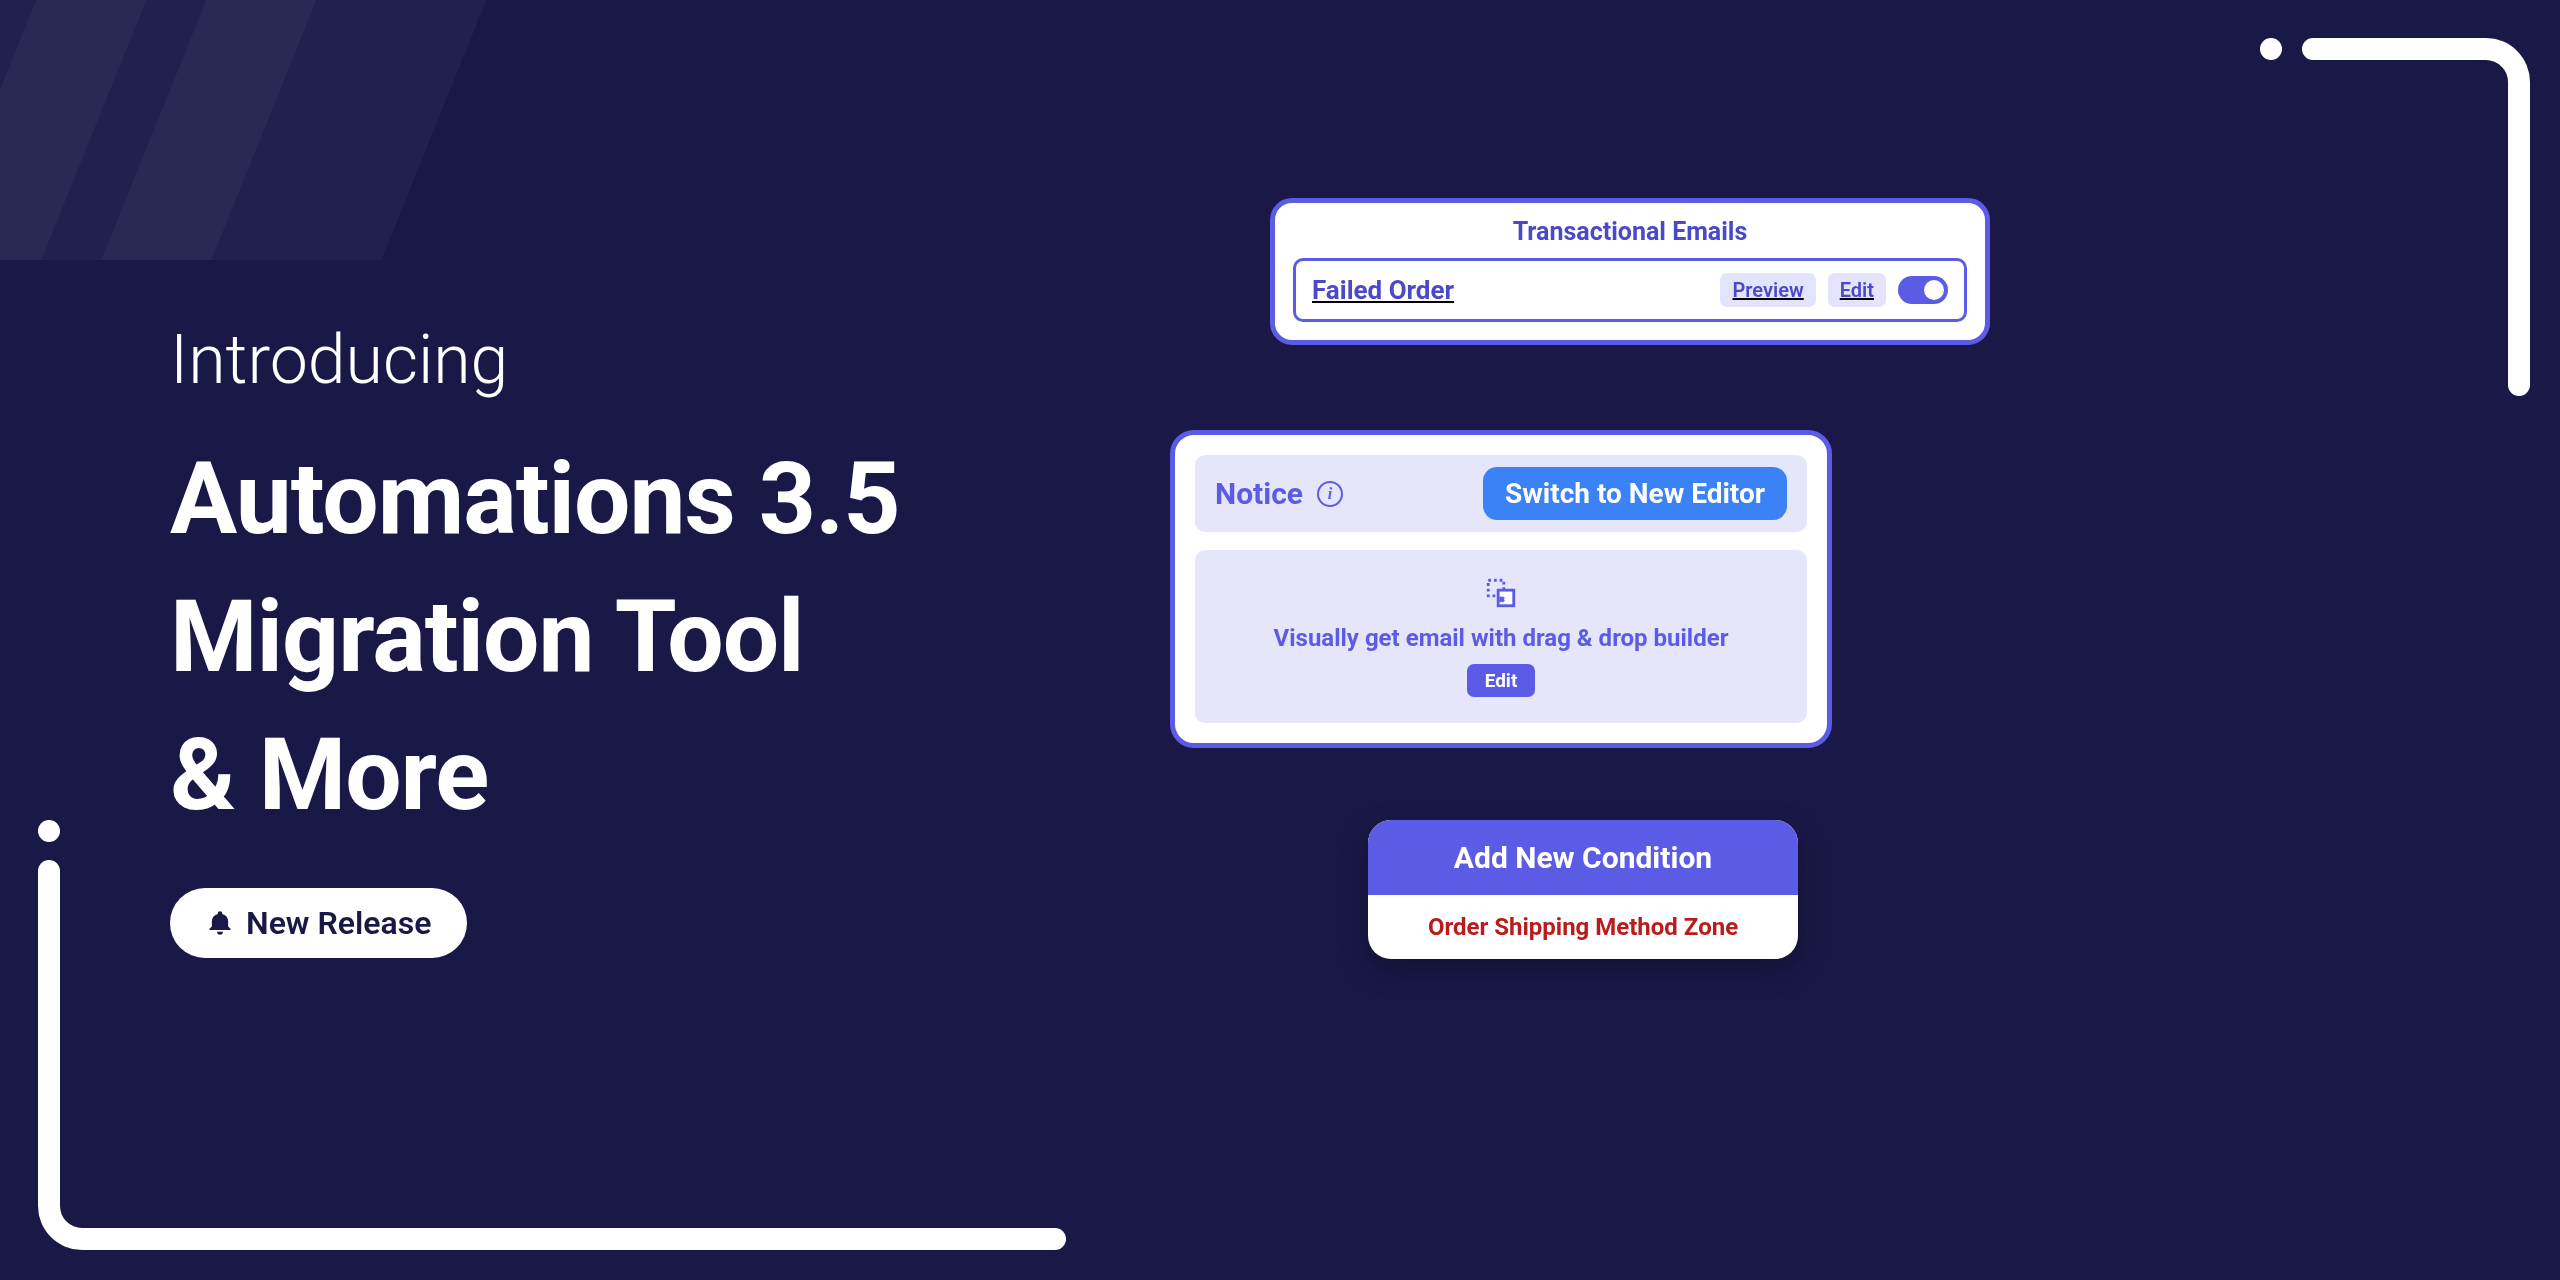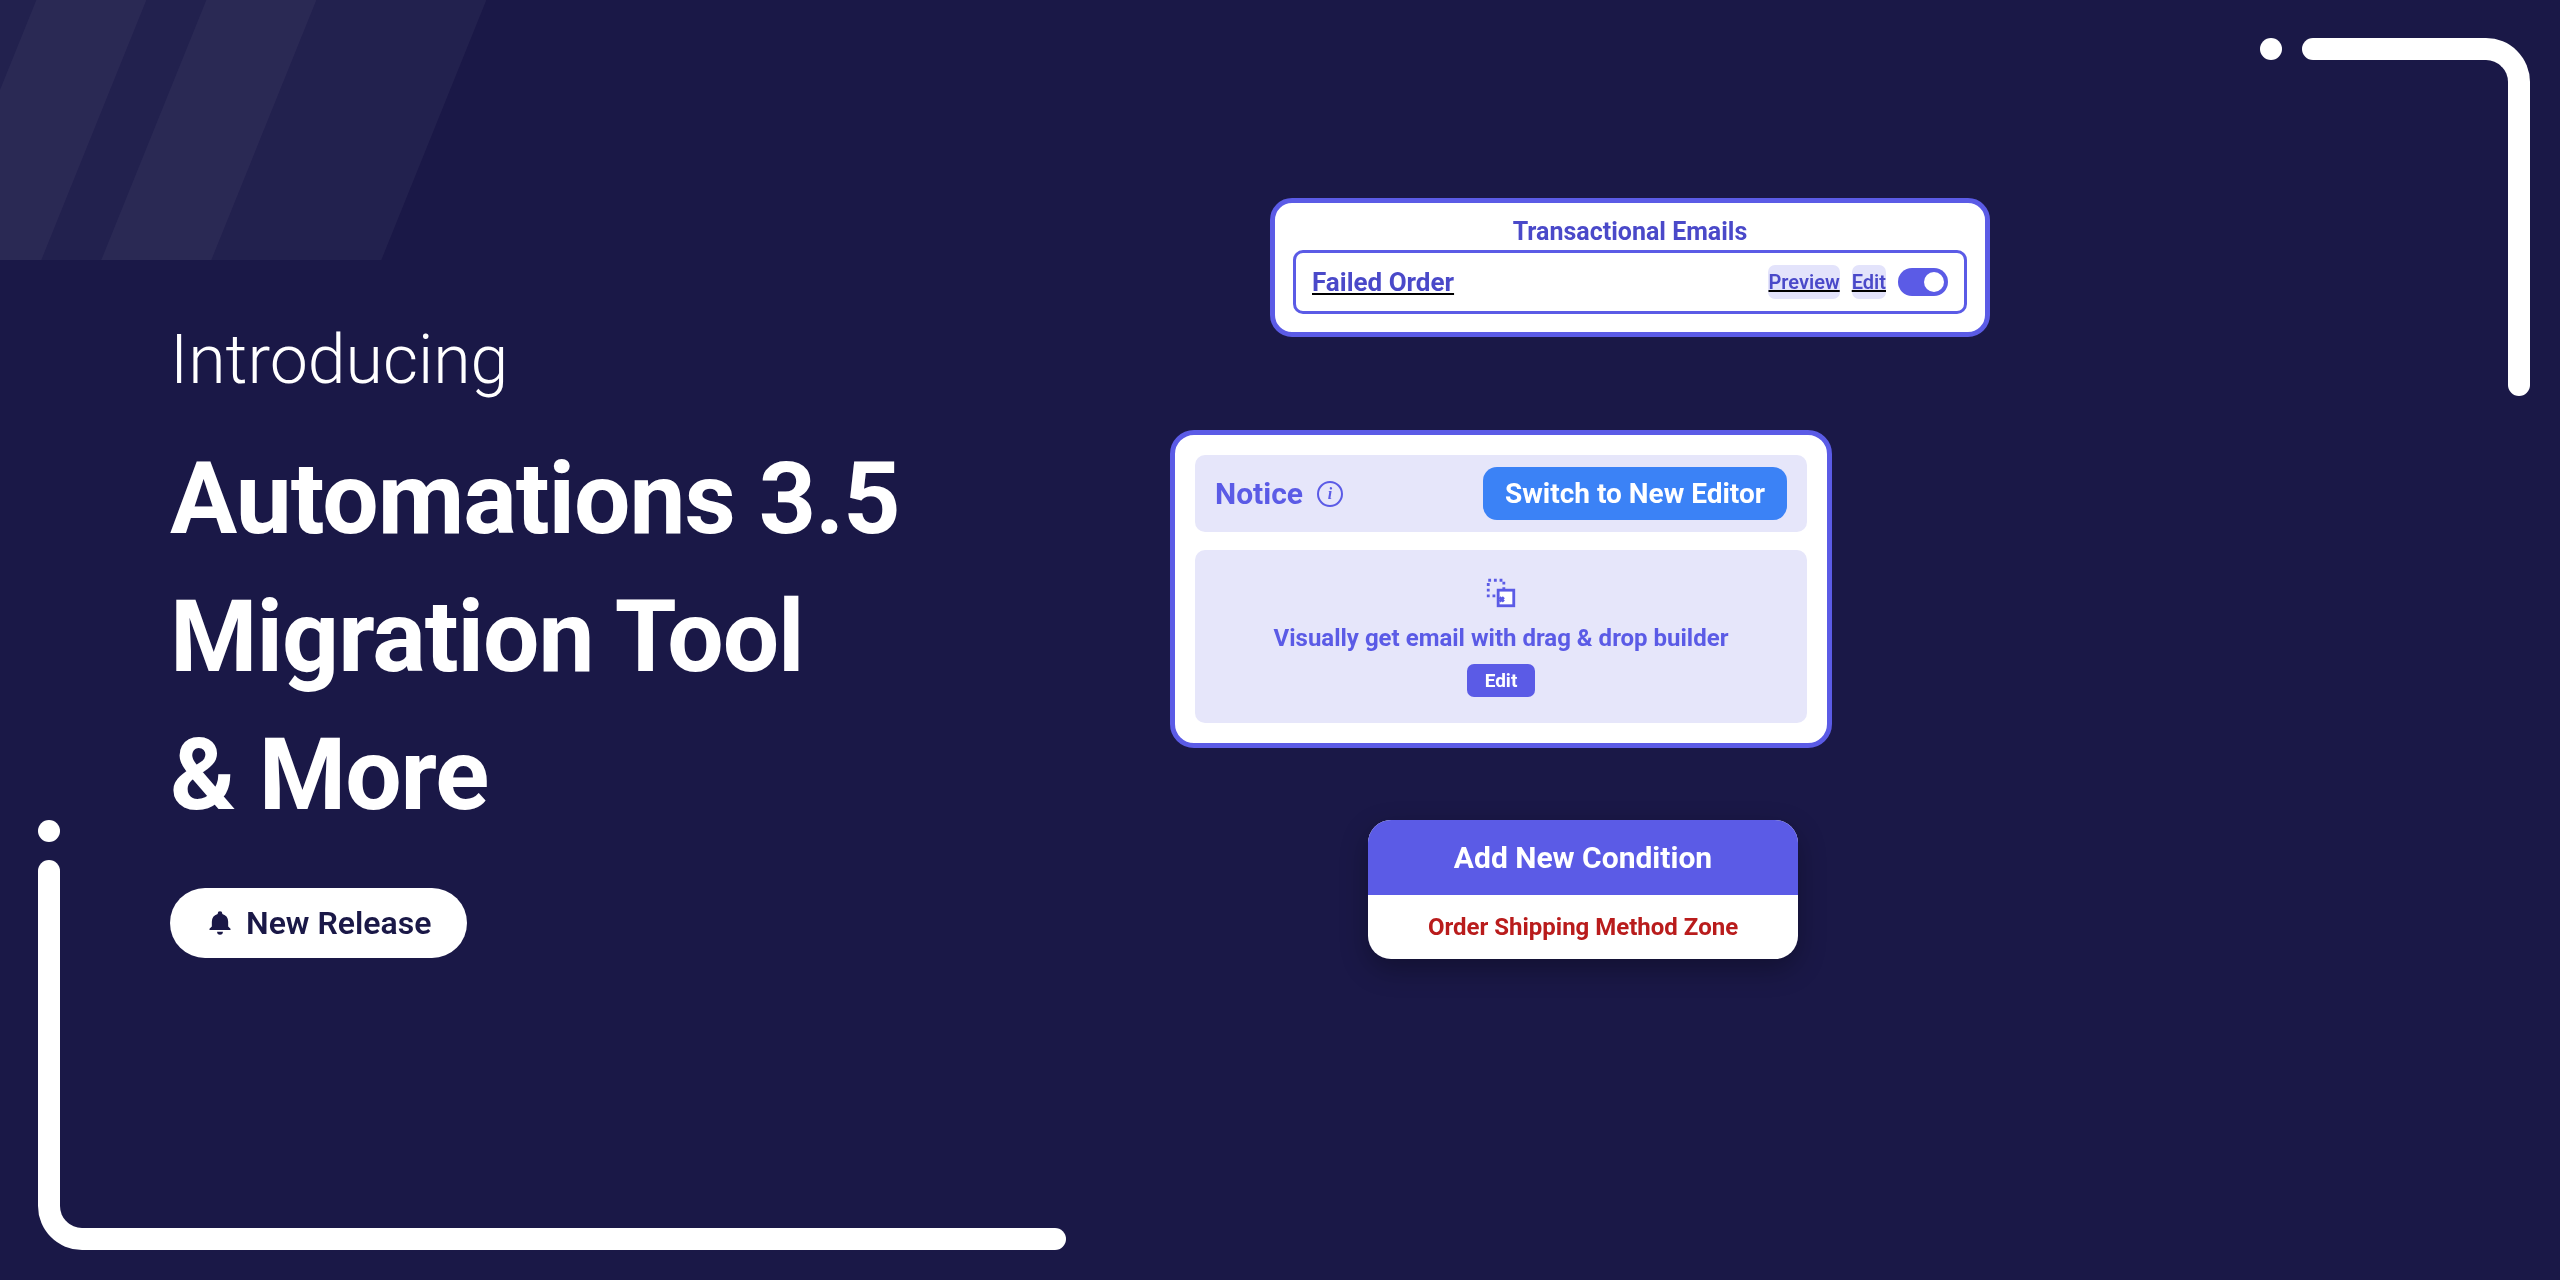--- a/index.html
+++ b/index.html
@@ -95,38 +95,38 @@
   background: #fff;
   border: 5px solid #5b5be6;
   border-radius: 22px;
   padding: 14px 18px 18px;
 }
 .card-emails-title {
   text-align: center;
   color: #4a49c9;
   font-weight: 700;
   font-size: 25px;
-  margin-bottom: 4px;
+  margin-bottom: 12px;
 }
 .email-row {
   border: 3px solid #5b5be6;
   border-radius: 10px;
   padding: 12px 16px;
   display: flex;
   align-items: center;
   gap: 12px;
   text-decoration: underline;
 }
 .email-name { color: #4a49c9; font-weight: 700; font-size: 26px; flex: 1; }
 .chip {
   background: #e3e3fb;
   color: #4a49c9;
   font-weight: 600;
   font-size: 20px;
-  padding: 5px 0;
+  padding: 5px 12px;
   border-radius: 7px;
 }
 .toggle {
   width: 50px; height: 28px; background:#5b5be6; border-radius:999px; position:relative;
 }
 .toggle::after { content:''; position:absolute; right:4px; top:4px; width:20px; height:20px; background:#fff; border-radius:50%; }
 
 .card-notice {
   position: absolute;
   top: 430px;

